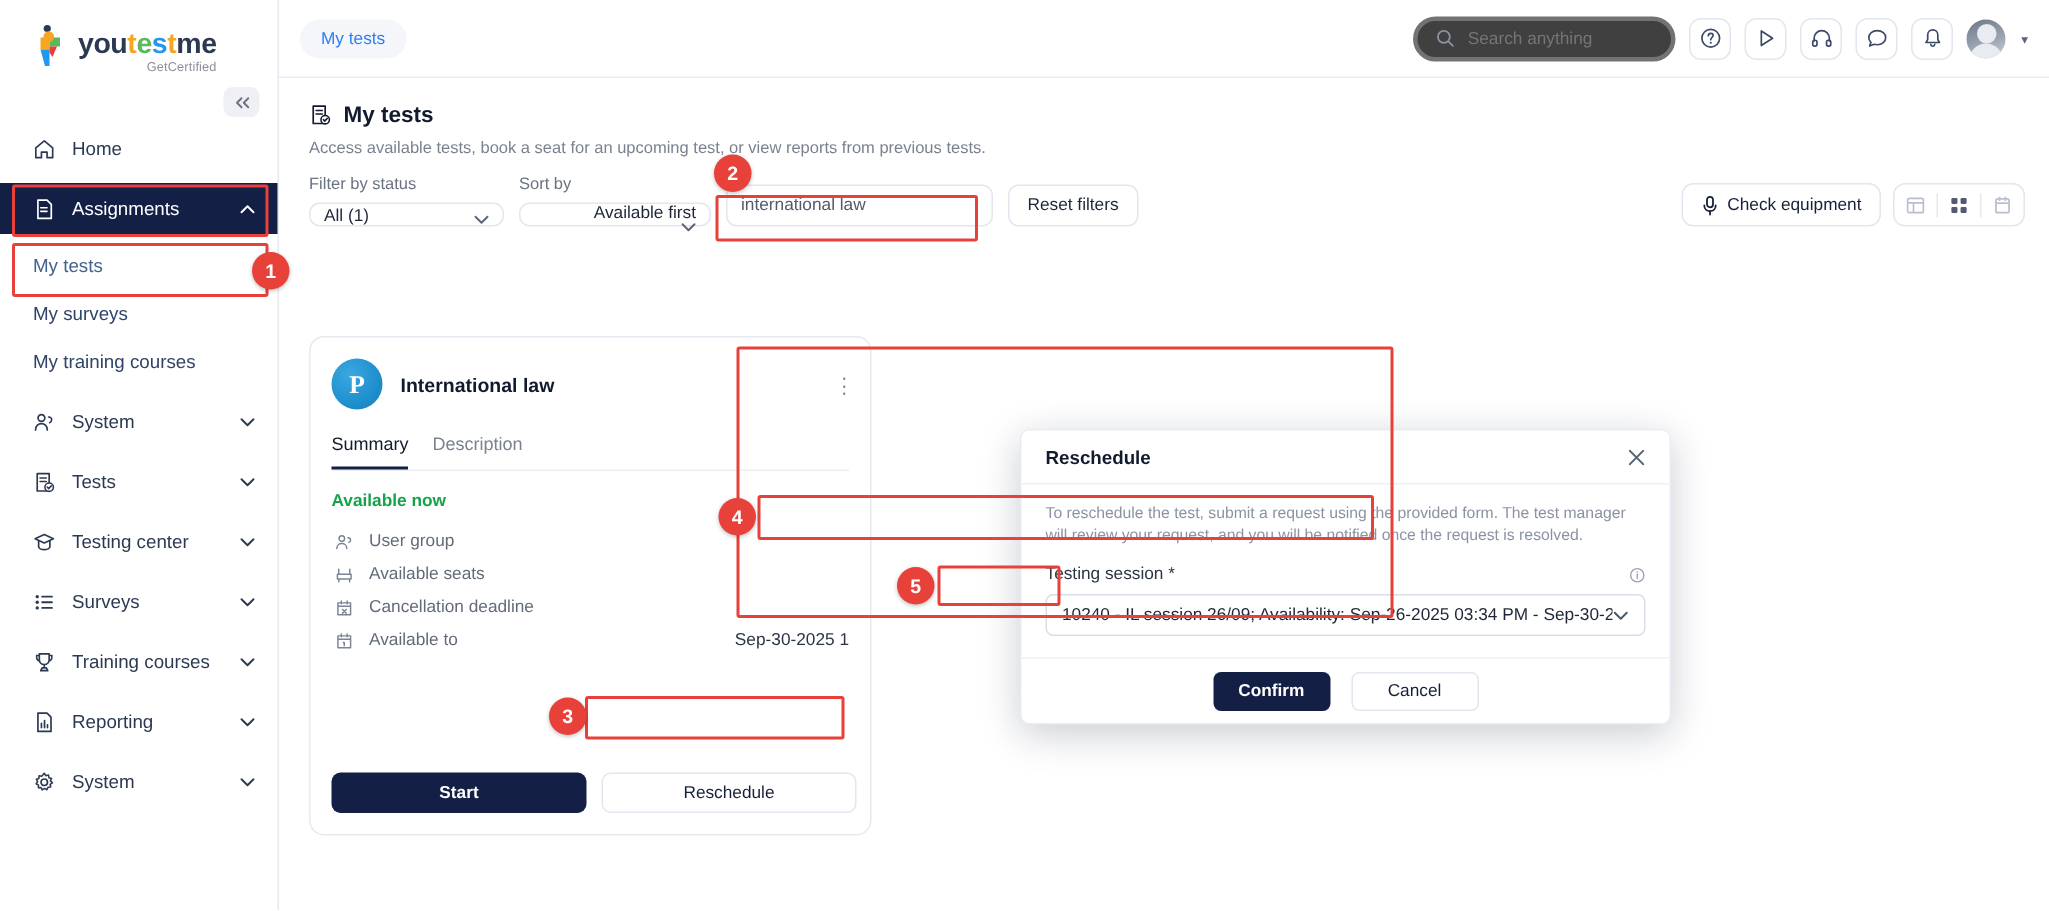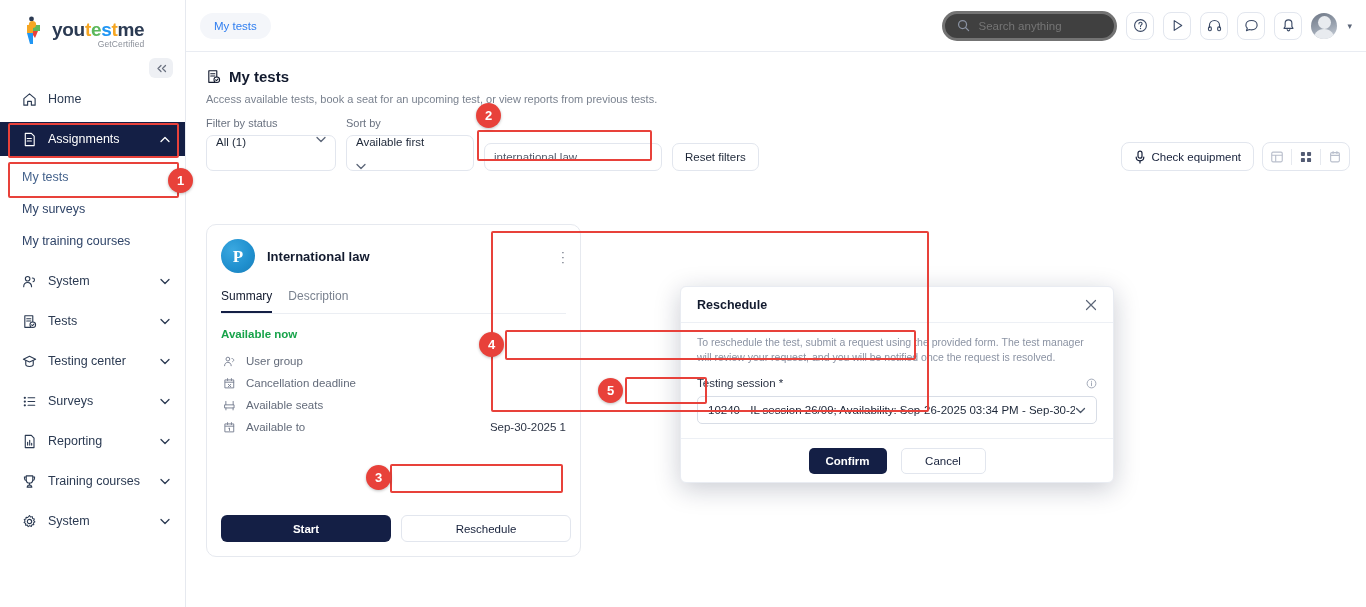--- a/index.html
+++ b/index.html
@@ -90,22 +90,22 @@
   .avatar-caret { color: #5b6577; font-size: 9px; cursor: pointer; margin-left:1px; }
 
   .content { padding: 16px 16px 0 20px; flex:1; position: relative; }
   .page-title { display: flex; align-items: center; gap: 8px; }
   .page-title h1 { font-size: 15px; color: #121a2e; font-weight: bold; }
   .page-desc { font-size: 11px; color: #7a828f; margin-top: 8px; }
 
   .filters { display: flex; align-items: flex-end; margin-top: 12px; gap: 10px; position: relative; }
   .field-label { font-size: 11px; color: #6a7280; margin-bottom: 6px; }
   .select-box {
-    width: 130px; height: 36px; border: 1px solid #e2e6ee; border-radius: 7px;
-    display: flex; align-items: flex-start; padding: 0 9px; font-size: 11.5px;
+    width: 130px; height: 16px; border: 1px solid #e2e6ee; border-radius: 7px;
+    display: flex; align-items: flex-end; padding: 0 9px; font-size: 11.5px;
     color: #1d2738; cursor: pointer; background:#fff;
   }
   .select-box .sv { flex: 1; }
   .select-box .chev { color: #5b6577; font-size: 10px; }
   .sb-sort { width: 128px; flex-direction: column; }
   .search-field {
     width: 178px; height: 28px; border: 1px solid #e2e6ee; border-radius: 7px;
     display: flex; align-items: center; padding: 0 9px; background:#fff;
   }
   .search-field input {
@@ -349,41 +349,41 @@
         <span class="ni-chev">
           <svg width="10" height="7" viewBox="0 0 10 7">
               <path d="M1 1.5 L5 5.5 L9 1.5" stroke="currentColor" stroke-width="1.3" fill="none" stroke-linecap="round" stroke-linejoin="round"></path>
             </svg>
         </span>
       </div>
 
       <div class="nav-item">
         <span class="ni-ico">
           <svg width="15" height="15" viewBox="0 0 16 16">
-              <path d="M3.5 1.5 H10 L12.8 4.3 V14.5 H3.5 Z" fill="none" stroke="currentColor" stroke-width="1.2" stroke-linejoin="round"></path>
-              <path d="M6 11.8 V8.8 M8.2 11.8 V6.8 M10.3 11.8 V9.8" stroke="currentColor" stroke-width="1.2" stroke-linecap="round"></path>
-            </svg>
-        </span>
-        <span class="ni-label">Reporting</span>
-        <span class="ni-chev">
-          <svg width="10" height="7" viewBox="0 0 10 7">
-              <path d="M1 1.5 L5 5.5 L9 1.5" stroke="currentColor" stroke-width="1.3" fill="none" stroke-linecap="round" stroke-linejoin="round"></path>
-            </svg>
-        </span>
-      </div>
-
-      <div class="nav-item">
-        <span class="ni-ico">
-          <svg width="15" height="15" viewBox="0 0 16 16">
               <path d="M4.5 2 H11.5 V6 C11.5 8.2 10 9.6 8 9.6 C6 9.6 4.5 8.2 4.5 6 Z" fill="none" stroke="currentColor" stroke-width="1.2" stroke-linejoin="round"></path>
               <path d="M4.5 3.2 H2.6 V4.6 C2.6 6 3.5 6.8 4.6 6.9 M11.5 3.2 H13.4 V4.6 C13.4 6 12.5 6.8 11.4 6.9" fill="none" stroke="currentColor" stroke-width="1.1"></path>
               <path d="M8 9.6 V12 M5.5 14 H10.5 M6.5 12 H9.5 L10.5 14 H5.5 Z" fill="none" stroke="currentColor" stroke-width="1.2" stroke-linejoin="round"></path>
             </svg>
         </span>
         <span class="ni-label">Training courses</span>
+        <span class="ni-chev">
+          <svg width="10" height="7" viewBox="0 0 10 7">
+              <path d="M1 1.5 L5 5.5 L9 1.5" stroke="currentColor" stroke-width="1.3" fill="none" stroke-linecap="round" stroke-linejoin="round"></path>
+            </svg>
+        </span>
+      </div>
+
+      <div class="nav-item">
+        <span class="ni-ico">
+          <svg width="15" height="15" viewBox="0 0 16 16">
+              <path d="M3.5 1.5 H10 L12.8 4.3 V14.5 H3.5 Z" fill="none" stroke="currentColor" stroke-width="1.2" stroke-linejoin="round"></path>
+              <path d="M6 11.8 V8.8 M8.2 11.8 V6.8 M10.3 11.8 V9.8" stroke="currentColor" stroke-width="1.2" stroke-linecap="round"></path>
+            </svg>
+        </span>
+        <span class="ni-label">Reporting</span>
         <span class="ni-chev">
           <svg width="10" height="7" viewBox="0 0 10 7">
               <path d="M1 1.5 L5 5.5 L9 1.5" stroke="currentColor" stroke-width="1.3" fill="none" stroke-linecap="round" stroke-linejoin="round"></path>
             </svg>
         </span>
       </div>
 
       <div class="nav-item">
         <span class="ni-ico">
           <svg width="15" height="15" viewBox="0 0 16 16">
@@ -563,34 +563,34 @@
                   <path d="M1.9 13.2 C1.9 10.4 4 9 6 9 C8 9 10.1 10.4 10.1 13.2" fill="none" stroke="currentColor" stroke-width="1.2" stroke-linecap="round"></path>
                   <path d="M11 4.3 C12.3 4.3 13.2 5.2 13.2 6.3 C13.2 7.2 12.6 7.9 11.8 8.2" fill="none" stroke="currentColor" stroke-width="1.1" stroke-linecap="round"></path>
                 </svg>
             </span>
             <span class="ir-label">User group</span>
             <span class="ir-val"></span>
           </div>
           <div class="info-row">
             <span class="ir-ico">
               <svg width="13" height="13" viewBox="0 0 16 16">
-                  <path d="M2.8 3.6 H13.2 V13.4 H2.8 Z M2.8 6.4 H13.2 M5.6 2 V4.4 M10.4 2 V4.4" fill="none" stroke="currentColor" stroke-width="1.2" stroke-linejoin="round" stroke-linecap="round"></path>
-                  <path d="M6.6 9 L9.6 12 M9.6 9 L6.6 12" stroke="currentColor" stroke-width="1.2" stroke-linecap="round"></path>
-                </svg>
-            </span>
-            <span class="ir-label">Cancellation deadline</span>
+                  <path d="M3.5 3 V7 M12.5 3 V7 M2.4 7.2 H13.6 V11 H2.4 Z M3.6 11 V13.4 M12.4 11 V13.4" fill="none" stroke="currentColor" stroke-width="1.2" stroke-linecap="round" stroke-linejoin="round"></path>
+                </svg>
+            </span>
+            <span class="ir-label">Available seats</span>
             <span class="ir-val"></span>
           </div>
           <div class="info-row">
             <span class="ir-ico">
               <svg width="13" height="13" viewBox="0 0 16 16">
-                  <path d="M3.5 3 V7 M12.5 3 V7 M2.4 7.2 H13.6 V11 H2.4 Z M3.6 11 V13.4 M12.4 11 V13.4" fill="none" stroke="currentColor" stroke-width="1.2" stroke-linecap="round" stroke-linejoin="round"></path>
-                </svg>
-            </span>
-            <span class="ir-label">Available seats</span>
+                  <path d="M2.8 3.6 H13.2 V13.4 H2.8 Z M2.8 6.4 H13.2 M5.6 2 V4.4 M10.4 2 V4.4" fill="none" stroke="currentColor" stroke-width="1.2" stroke-linejoin="round" stroke-linecap="round"></path>
+                  <path d="M6.6 9 L9.6 12 M9.6 9 L6.6 12" stroke="currentColor" stroke-width="1.2" stroke-linecap="round"></path>
+                </svg>
+            </span>
+            <span class="ir-label">Cancellation deadline</span>
             <span class="ir-val"></span>
           </div>
           <div class="info-row">
             <span class="ir-ico">
               <svg width="13" height="13" viewBox="0 0 16 16">
                   <path d="M2.8 3.6 H13.2 V13.4 H2.8 Z M2.8 6.4 H13.2 M5.6 2 V4.4 M10.4 2 V4.4" fill="none" stroke="currentColor" stroke-width="1.2" stroke-linejoin="round" stroke-linecap="round"></path>
                   <path d="M8 9 V11.6 M7.2 9 H8" stroke="currentColor" stroke-width="1.2" stroke-linecap="round"></path>
                 </svg>
             </span>
             <span class="ir-label">Available to</span>

